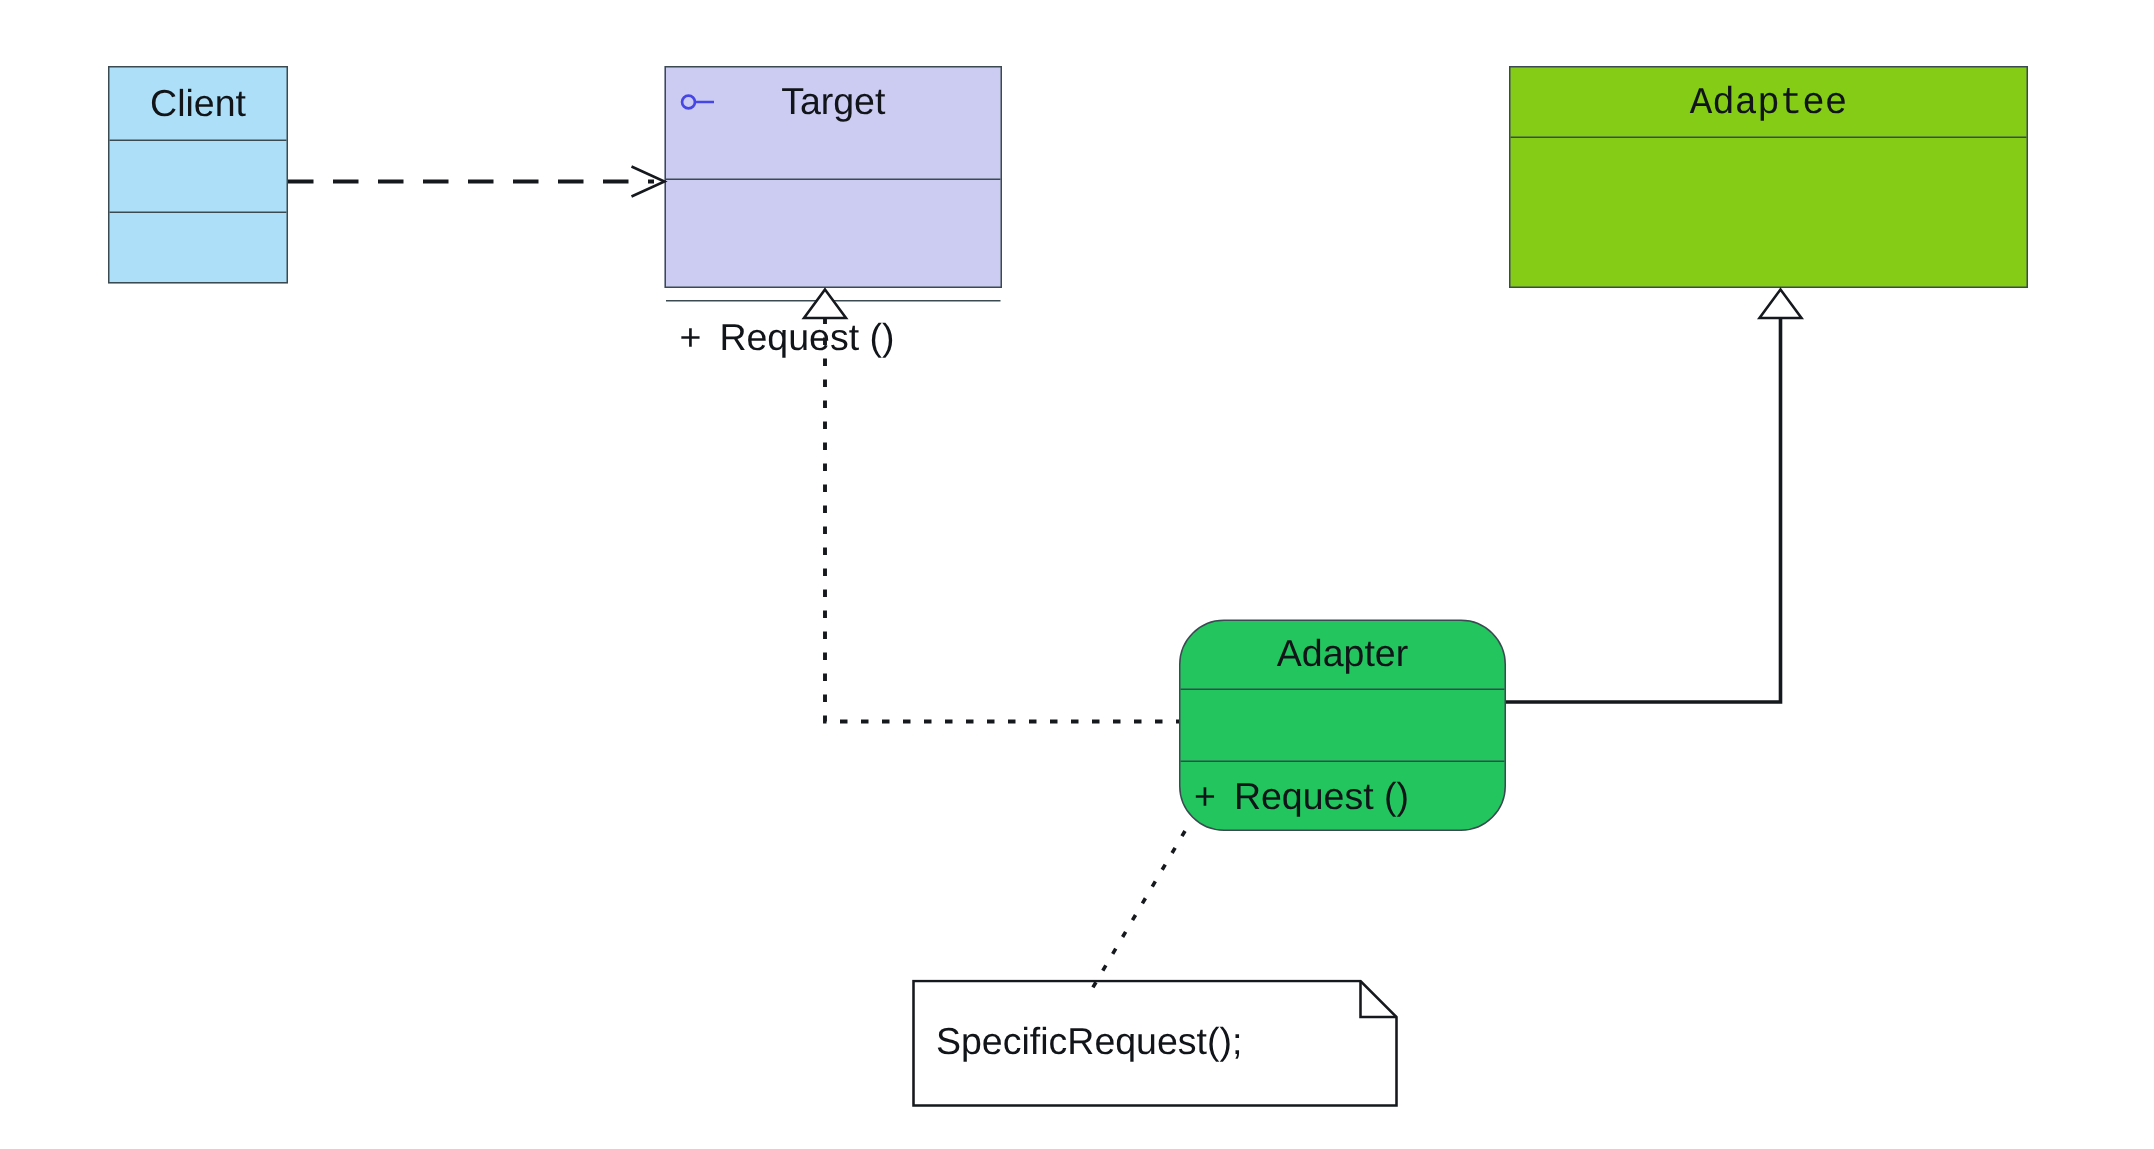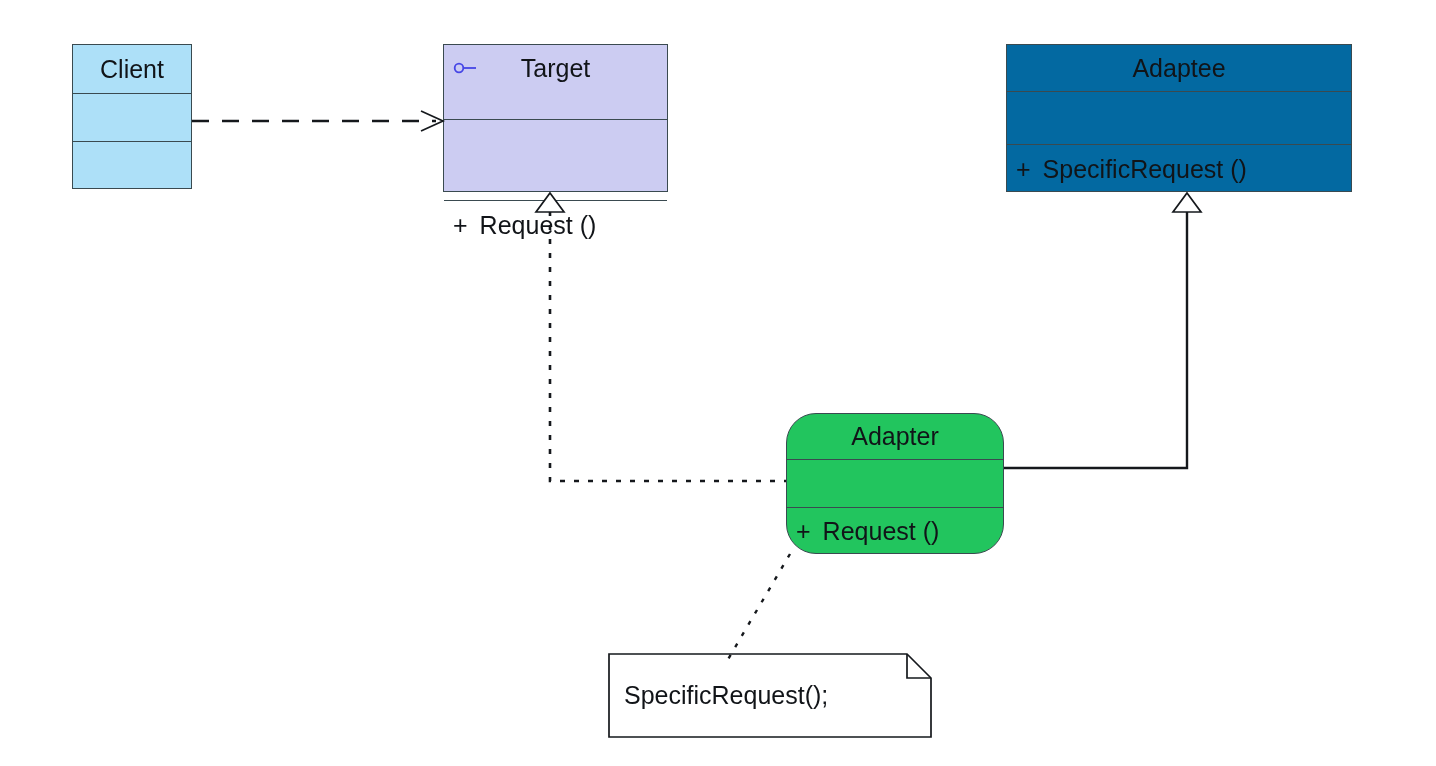--- a/index.html
+++ b/index.html
@@ -148,30 +148,25 @@
       <span class="class-title">Target</span>
     </div>
     <div class="uml-compartment compartment-attrs" style="height: 53px; flex: 0 0 53px;"></div>
     <div class="uml-compartment compartment-ops" style="height: 49px; flex: 0 0 49px;">
       <span class="member-text">
         <span class="member-vis">+</span><span>Request ()</span>
       </span>
     </div>
   </div>
 
-  <div class="uml-class" id="class-adaptee" style="left: 1006px; top: 28px; width: 346px; height: 148px; background: #0369a1; border-color: rgb(58, 74, 80);">
+  <div class="uml-class" id="class-adaptee" style="left: 1006px; top: 28px; width: 346px; height: 148px; background: #84cc16; border-color: rgb(58, 74, 80); font-family: Liberation Mono, monospace;">
     <div class="uml-compartment compartment-name" style="height: 46px; flex: 0 0 46px;">
       <span class="class-title">Adaptee</span>
     </div>
     <div class="uml-compartment compartment-attrs" style="height: 53px; flex: 0 0 53px;"></div>
-    <div class="uml-compartment compartment-ops" style="height: 49px; flex: 0 0 49px;">
-      <span class="member-text">
-        <span class="member-vis">+</span><span>SpecificRequest ()</span>
-      </span>
-    </div>
   </div>
 
   <div class="uml-class" id="class-adapter" style="left: 786px; top: 397px; width: 218px; height: 141px; background: #22c55e; border-color: rgb(58, 74, 80); border-radius: 30px;">
     <div class="uml-compartment compartment-name" style="height: 45px; flex: 0 0 45px;">
       <span class="class-title">Adapter</span>
     </div>
     <div class="uml-compartment compartment-attrs" style="height: 48px; flex: 0 0 48px;"></div>
     <div class="uml-compartment compartment-ops" style="height: 48px; flex: 0 0 48px;">
       <span class="member-text">
         <span class="member-vis">+</span><span>Request ()</span>

